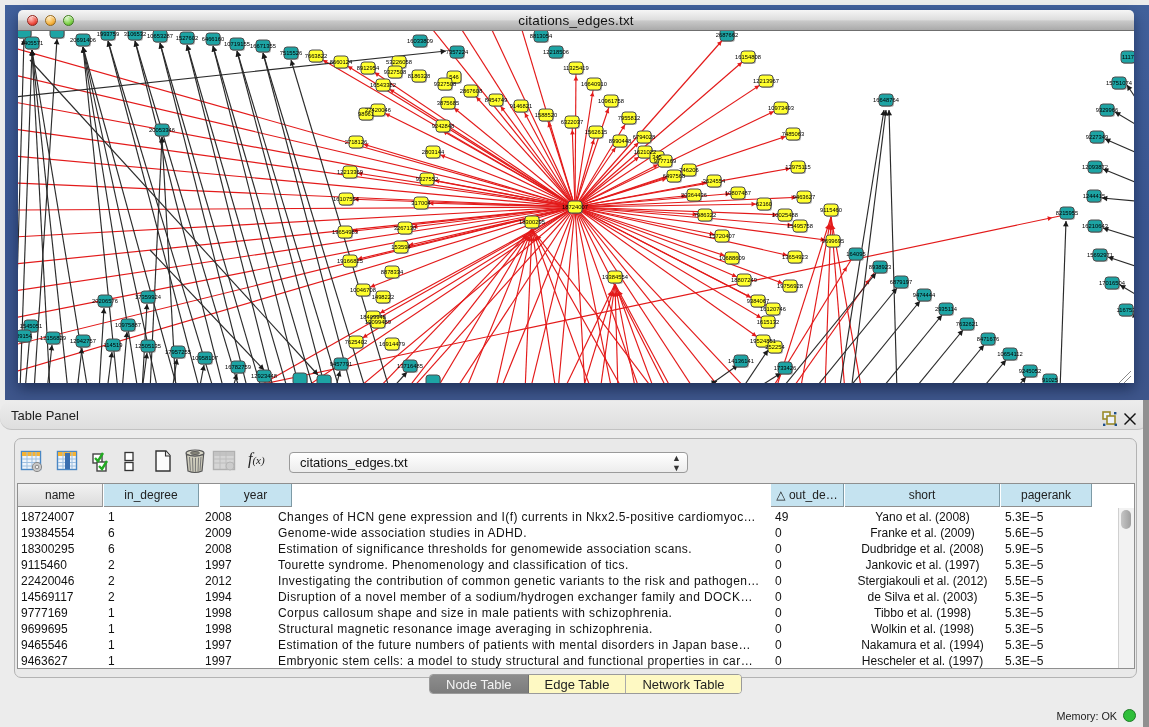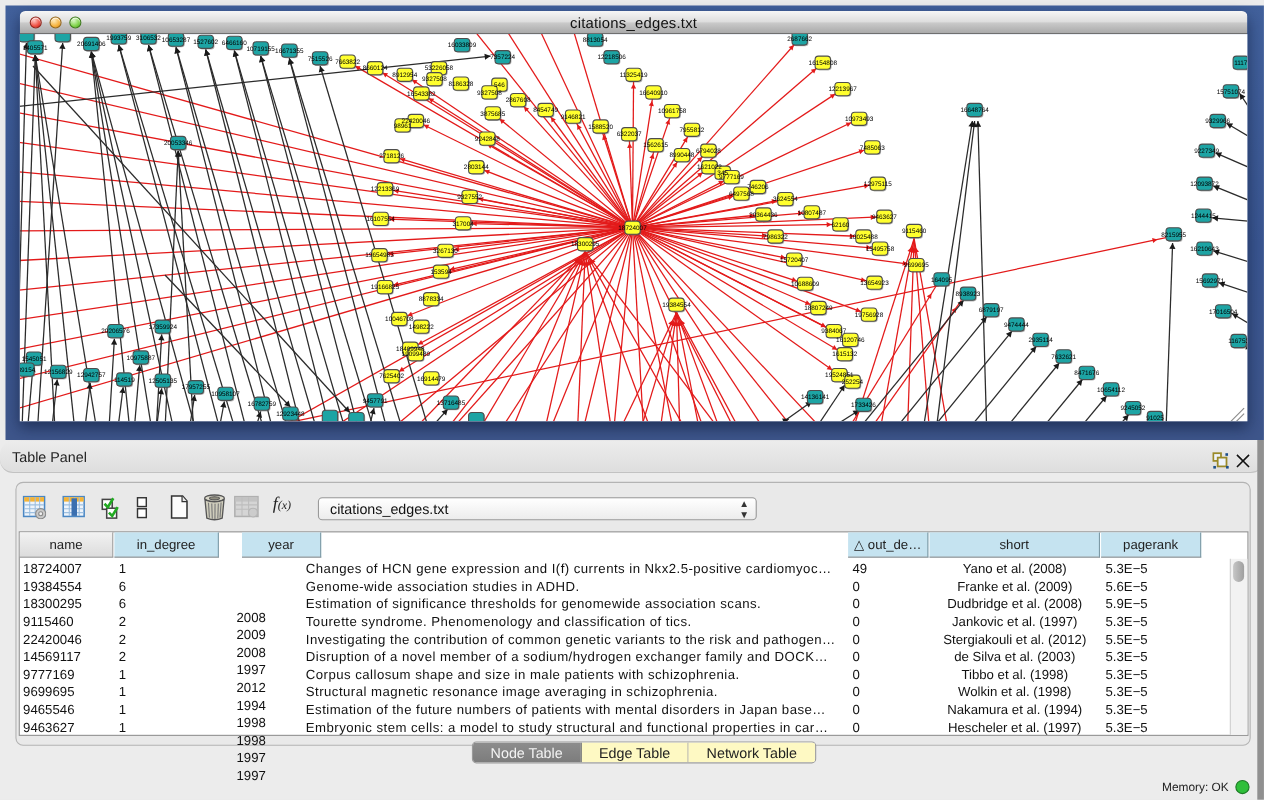--- a/index.html
+++ b/index.html
@@ -28,21 +28,21 @@
 #panel { position:absolute; left:14px; top:438px; width:1123px; height:240px;
   background:#e9e9e9; border:1px solid #b3b3b3; border-radius:7px; }
 #tablebox { position:absolute; left:17px; top:483px; width:1118px; height:186px;
   background:#ffffff; border:1px solid #8f8f8f; }
 .hcell { position:absolute; top:484px; height:23px; border-right:1px solid #7d9aa6;
   font-size:12px; color:#222; text-align:center; line-height:23px;
   background:#c5e3f0; border-bottom:1px solid #8f8f8f; }
 .trow { position:absolute; left:18px; width:1100px; height:16px; font-size:12px;
   color:#111; white-space:nowrap; }
 .trow span { position:absolute; top:0; line-height:16px; }
-.c1 { left:3px; } .c2 { left:90px; } .c3 { left:197px;margin-top:44px; } .c4 { left:260px; }
+.c1 { left:3px; } .c2 { left:90px; } .c3 { left:187px; } .c4 { left:260px; }
 .c5 { left:757px; } .c4 { font-size:12px; letter-spacing:0.42px; } .c6 { left:827px; width:155px; text-align:center; }
 .c7 { left:987px; }
 #vscroll { position:absolute; left:1118px; top:508px; width:16px; height:160px;
   background:#f2f2f2; border-left:1px solid #d0d0d0; }
 #vthumb { position:absolute; left:1121px; top:510px; width:10px; height:19px;
   background:linear-gradient(90deg,#c6c6c6,#9f9f9f); border-radius:5px; }
 
 #combo { position:absolute; left:289px; top:452px; width:399px; height:21px;
   background:linear-gradient(180deg,#ffffff,#ececec); border:1px solid #9a9a9a;
   border-radius:4px; font-size:13px; color:#111; line-height:19px; padding-left:10px; }

